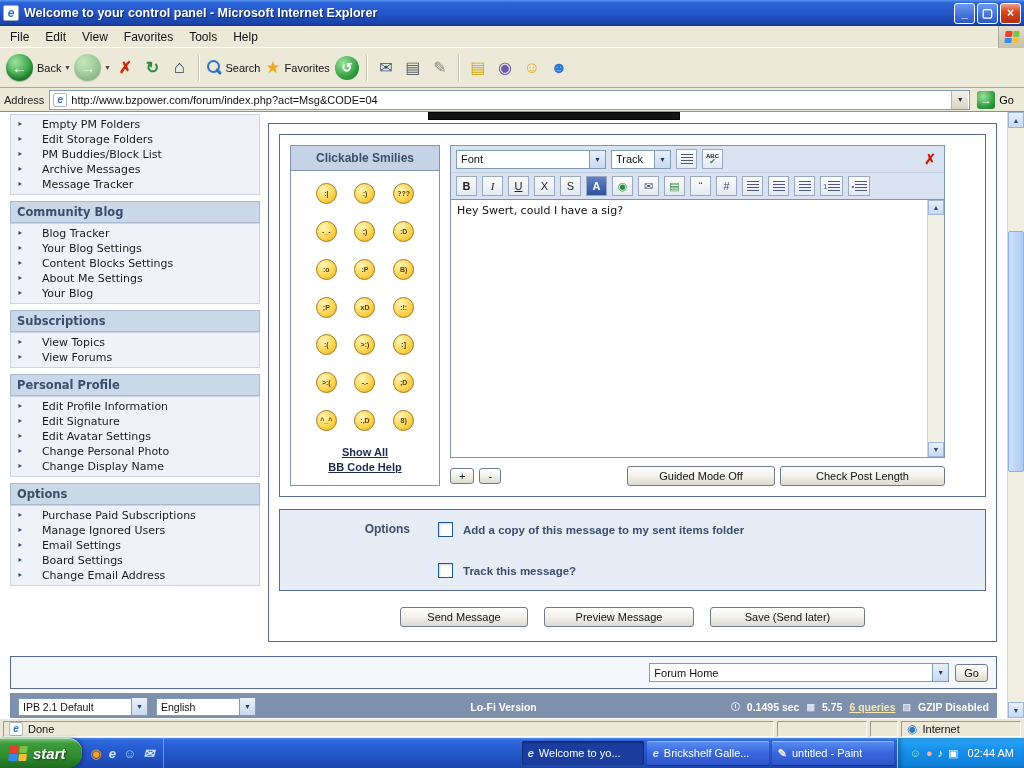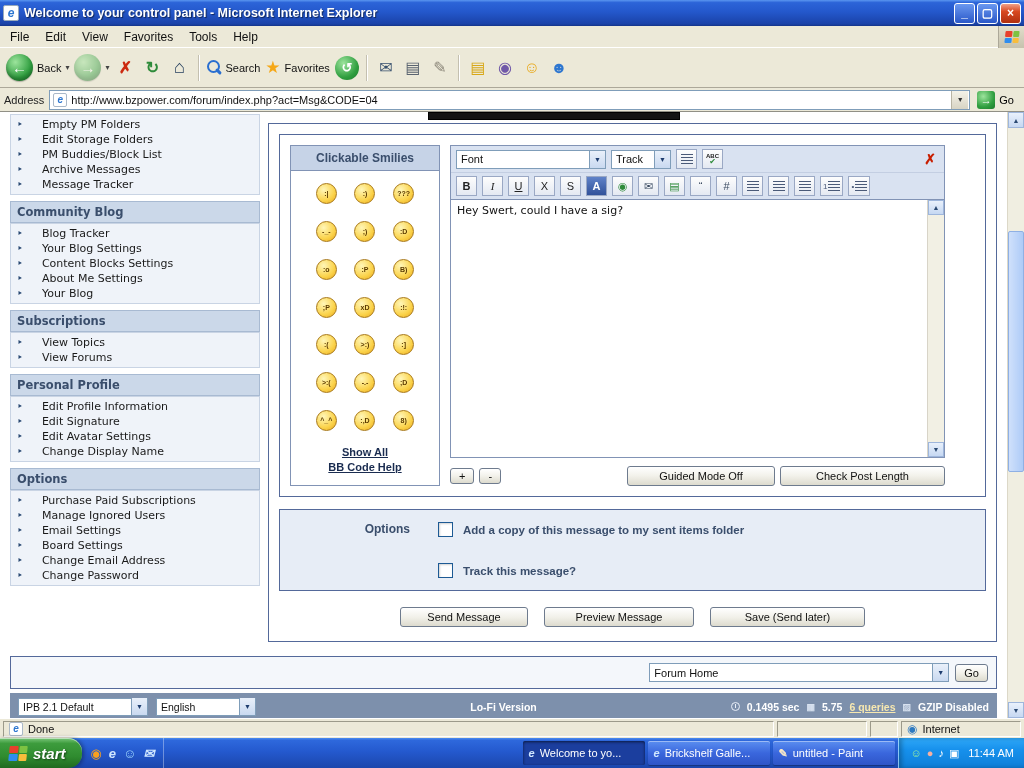--- a/index.html
+++ b/index.html
@@ -378,20 +378,24 @@
               <div class="side-item">
                 <span class="bullet"></span>
                 <span>Edit Signature</span>
               </div>
 
               <div class="side-item">
                 <span class="bullet"></span>
                 <span>Edit Avatar Settings</span>
               </div>
 
+              <div class="side-item">
+                <span class="bullet"></span>
+                <span>Change Personal Photo</span>
+              </div>
 
               <div class="side-item">
                 <span class="bullet"></span>
                 <span>Change Display Name</span>
               </div>
             </div>
 
           <div class="side-head">Options</div>
           <div class="side-items">
 
@@ -413,24 +417,20 @@
               <div class="side-item">
                 <span class="bullet"></span>
                 <span>Board Settings</span>
               </div>
 
               <div class="side-item">
                 <span class="bullet"></span>
                 <span>Change Email Address</span>
               </div>
 
-              <div class="side-item">
-                <span class="bullet"></span>
-                <span>Change Password</span>
-              </div>
             </div>
         </div>
 
         <div class="main-panel">
           <div class="compose-box">
 
             <div class="smilies">
               <div class="smilies-head">Clickable Smilies</div>
               <div class="smiley-grid">
 
@@ -631,16 +631,16 @@
       <span class="task">
         <span class="ticon paint">✎</span>
         <span class="tlabel">untitled - Paint</span>
       </span>
     </span>
     <span class="tray">
       <span class="ti green">☺</span>
       <span class="ti red">●</span>
       <span class="ti">♪</span>
       <span class="ti">▣</span>
-      <span class="clock">11:44 AM</span>
+      <span class="clock">02:44 AM</span>
     </span>
   </div>
 </div>
 
 </body></html>

